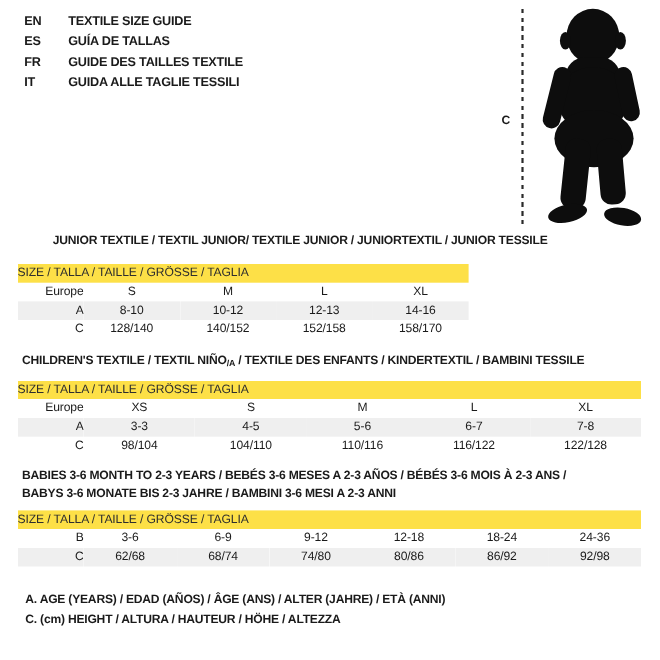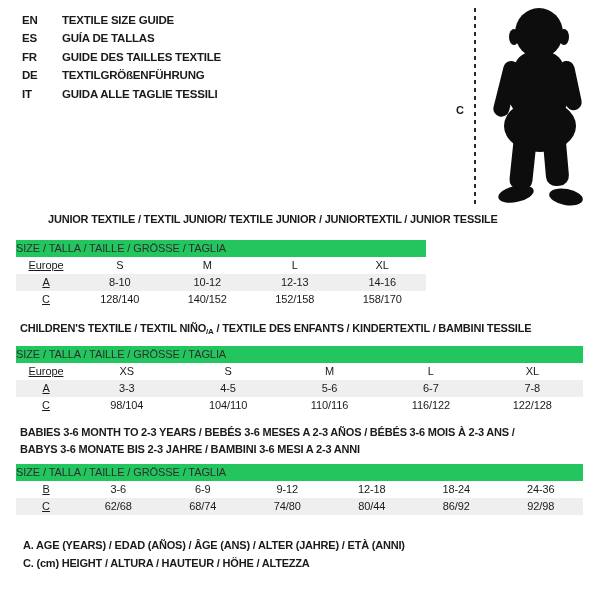--- a/index.html
+++ b/index.html
@@ -16,23 +16,23 @@
   .measure-label{position:absolute;left:8px;top:100px;font-size:11px;font-weight:bold;color:#1a1a1a;}
   .dash-line{position:absolute;left:26px;top:4px;width:2px;height:198px;
     background:repeating-linear-gradient(to bottom,#2a2a2a 0 4px,transparent 4px 8px);}
   .baby-svg{position:absolute;left:34px;top:2px;}
   
   .sec-title{position:absolute;left:20px;font-size:11px;font-weight:bold;letter-spacing:-0.2px;white-space:nowrap;}
   .sub-a{font-size:8px;vertical-align:-2px;}
   
   table.size-table{position:absolute;border-collapse:collapse;table-layout:fixed;font-size:11px;letter-spacing:-0.1px;}
   table.size-table th,table.size-table td{padding:0;height:17px;line-height:17px;font-weight:normal;white-space:nowrap;overflow:hidden;}
-  th.bar{background:#22c55e;color:#2e2e2e;text-align:left;padding-left:5px;}
+  th.bar{background:#fde047;color:#2e2e2e;text-align:left;padding-left:5px;}
   td{text-align:center;}
-  td.rowlabel{text-align:center;padding-left:5px;text-decoration:underline;}
+  td.rowlabel{text-align:right;padding-left:5px;}
   tr.stripe td{background:#efefef;}
   
   .legend{position:absolute;left:23px;top:537px;font-size:11px;font-weight:bold;letter-spacing:-0.2px;}
   .legend-line{line-height:17.6px;white-space:nowrap;}
 </style>
 </head>
 <body>
 
 <div class="canvas">
 
@@ -41,24 +41,20 @@
       <span class="lang-code">EN</span>
       <span class="lang-label">TEXTILE SIZE GUIDE</span>
     </div>
     <div class="lang-row">
       <span class="lang-code">ES</span>
       <span class="lang-label">GUÍA DE TALLAS</span>
     </div>
     <div class="lang-row">
       <span class="lang-code">FR</span>
       <span class="lang-label">GUIDE DES TAILLES TEXTILE</span>
-    </div>
-    <div class="lang-row">
-      <span class="lang-code">DE</span>
-      <span class="lang-label">TEXTILGRÖßENFÜHRUNG</span>
     </div>
     <div class="lang-row">
       <span class="lang-code">IT</span>
       <span class="lang-label">GUIDA ALLE TAGLIE TESSILI</span>
     </div>
   </div>
 
   <div class="figure">
     <span class="measure-label">C</span>
     <div class="dash-line"></div>
@@ -187,21 +183,21 @@
         <td>9-12</td>
         <td>12-18</td>
         <td>18-24</td>
         <td>24-36</td>
       </tr>
       <tr class="stripe">
         <td class="rowlabel">C</td>
         <td>62/68</td>
         <td>68/74</td>
         <td>74/80</td>
-        <td>80/44</td>
+        <td>80/86</td>
         <td>86/92</td>
         <td>92/98</td>
       </tr>
     </tbody>
   </table>
 
   <div class="legend">
     <div class="legend-line">A. AGE (YEARS) / EDAD (AÑOS) / ÂGE (ANS) / ALTER (JAHRE) / ETÀ (ANNI)</div>
     <div class="legend-line">C. (cm) HEIGHT / ALTURA / HAUTEUR / HÖHE / ALTEZZA</div>
   </div>

